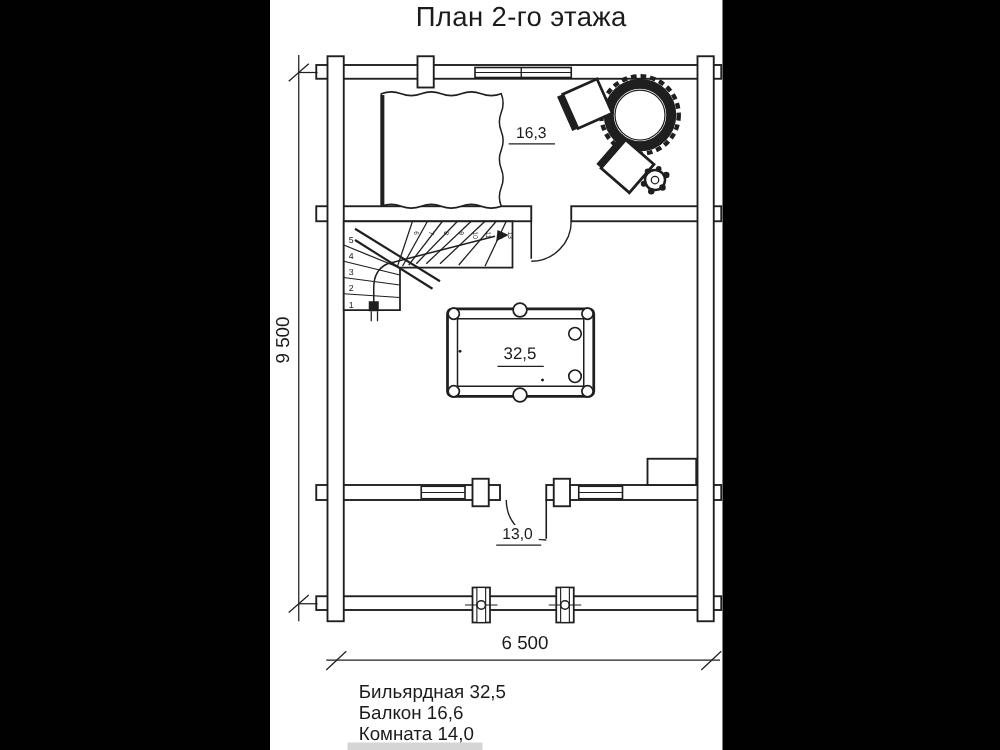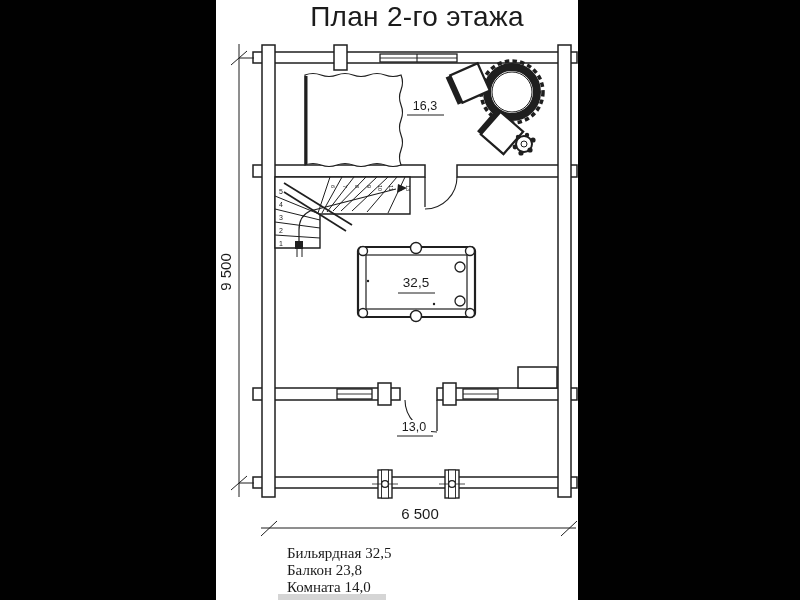--- a/index.html
+++ b/index.html
@@ -2,22 +2,22 @@
 <html><head>
 <meta charset="utf-8">
 <style>
   html,body{margin:0;padding:0;background:#222;}
   .stage{position:relative;width:800px;height:600px;background:#ffffff;overflow:hidden;
          font-family:"Liberation Sans",sans-serif;color:#151515;}
   .letterbox{position:absolute;top:0;height:600px;background:#010101;}
   .letterbox.left{left:0;width:216px;}
   .letterbox.right{left:578px;width:222px;}
   .title{position:absolute;left:236px;top:1px;width:362px;text-align:center;
-         font-size:28px;letter-spacing:.3px;color:#1b1b1b;}
-  .legend{position:absolute;left:287px;top:545px;font-size:15px;line-height:17px;color:#1b1b1b;font-family:Liberation Serif, serif;}
+         font-size:22px;letter-spacing:.3px;color:#1b1b1b;}
+  .legend{position:absolute;left:287px;top:545px;font-size:15px;line-height:17px;color:#1b1b1b;}
   .smudge{position:absolute;left:278px;top:594px;width:108px;height:6px;background:#cbcbcb;opacity:.8;}
   svg{position:absolute;left:0;top:0;}
   svg text{font-family:"Liberation Sans",sans-serif;fill:#1b1b1b;}
 </style>
 </head>
 <body>
 
 <div class="stage">
 
   <div class="title">План 2-го этажа</div>
@@ -204,21 +204,21 @@
     <g stroke="#1f1f1f" stroke-width="1" fill="none">
       <line x1="261" y1="528" x2="576" y2="528"></line>
       <line x1="261" y1="536" x2="277" y2="521"></line>
       <line x1="561" y1="536" x2="577" y2="521"></line>
       <text x="420" y="519" text-anchor="middle" font-size="15" stroke="none">6 500</text>
     </g>
   </svg>
 
   <div class="legend">
     <div>Бильярдная 32,5</div>
-    <div>Балкон 23,8</div>
+    <div>Балкон 16,6</div>
     <div>Комната 14,0</div>
   </div>
 
   <div class="smudge"></div>
 
   <div class="letterbox left"></div>
   <div class="letterbox right"></div>
 </div>
 
 </body></html>

